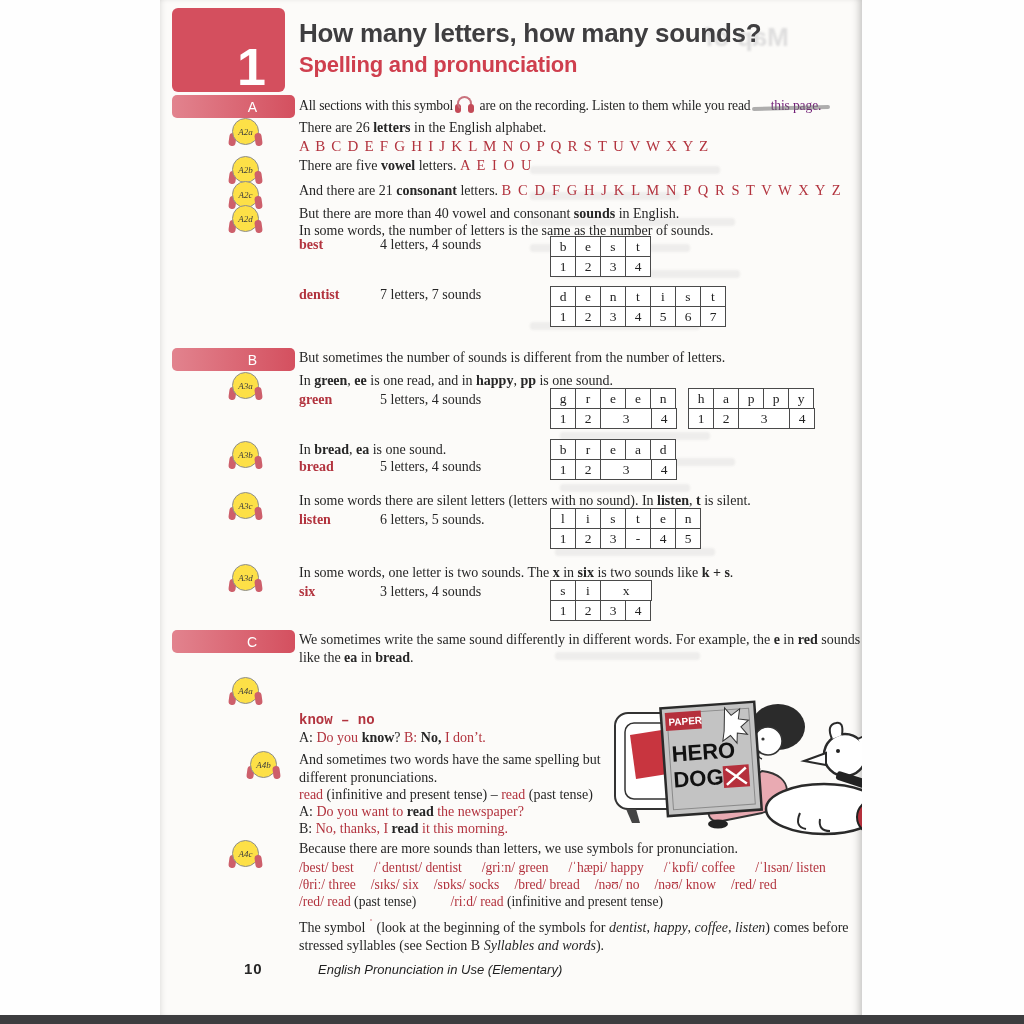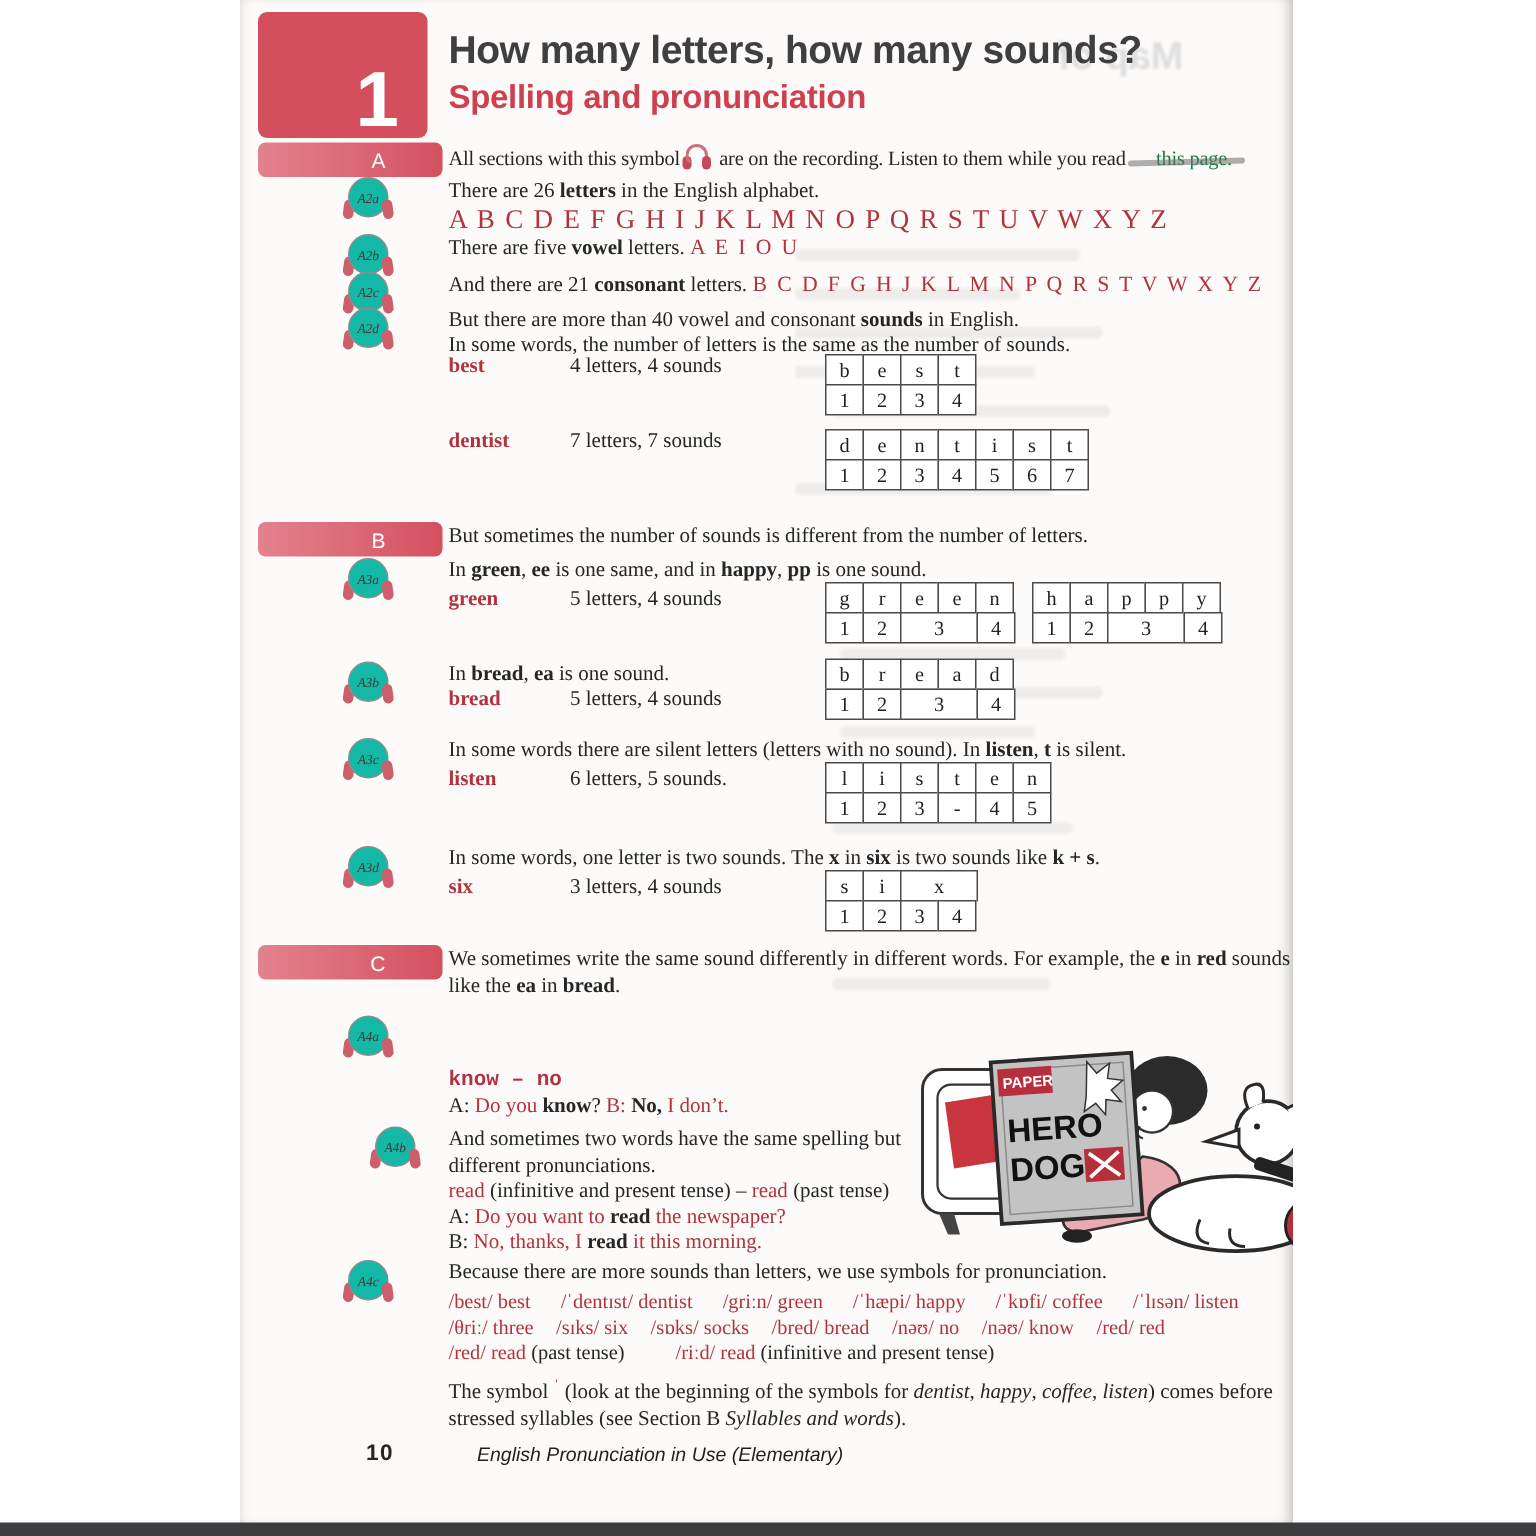--- a/index.html
+++ b/index.html
@@ -28,40 +28,40 @@
 
   
   .secbar{position:absolute;left:12px;width:123px;height:23px;border-radius:5px;
           background:linear-gradient(90deg,#e2838e,#d4505f);display:flex;align-items:center;justify-content:flex-end;
           padding-right:38px;box-sizing:border-box;}
   .secbar span{color:#fff;font:14px "Liberation Sans",sans-serif;}
 
   
   .line{position:absolute;left:139px;margin:0;font-size:14px;line-height:17.5px;color:var(--ink);}
   .nowrap{white-space:nowrap;}
-  .alpha{color:var(--red);letter-spacing:1.2px;font-size:18px;}
+  .alpha{color:var(--red);letter-spacing:1.2px;font-size:15px;}
   .word{position:absolute;left:139px;margin:0;color:var(--red);font-weight:bold;font-size:14px;}
   .desc{position:absolute;left:220px;margin:0;font-size:14px;}
 
   
   .sg-n{}
   .sg-b{font-weight:bold;}
   .sg-i{font-style:italic;}
   .sg-r{color:var(--red);}
   .sg-rb{color:var(--red);font-weight:bold;}
   .sg-rs{color:var(--red);letter-spacing:1.6px;font-size:14.5px;}
-  .sg-strike{position:relative;color:#15803d;padding-left:17px;}
+  .sg-strike{position:relative;color:#701a75;padding-left:17px;}
   .sg-strike::after{content:"";position:absolute;left:-2px;right:-8px;top:52%;height:3.5px;
                     background:rgba(110,110,112,.55);border-radius:2px;transform:rotate(-1.5deg);}
   .sg-rsup{color:var(--red);font-weight:bold;vertical-align:4px;font-size:12px;}
 
   
   .badge{position:absolute;left:72px;width:27px;height:27px;}
   .badge .bc{position:absolute;left:0;top:0;width:27px;height:27px;border-radius:50%;border:1px solid #8d8d8d;
-             background:#14b8a6;display:flex;align-items:center;justify-content:center;
+             background:#fde047;display:flex;align-items:center;justify-content:center;
              font:italic 9px "Liberation Serif",serif;color:#3c3c3c;box-sizing:border-box;}
   .badge::before,.badge::after{content:"";position:absolute;top:15px;width:7px;height:13px;border-radius:3.5px;
              background:#cd5f6b;}
   .badge::before{left:-3px;transform:rotate(8deg);}
   .badge::after{right:-3px;transform:rotate(-8deg);}
   .hp-inline{position:relative;display:inline-block;width:19px;height:17px;vertical-align:-3px;margin:0 2px;}
   .hp-inline .band{position:absolute;left:2px;top:0;width:15px;height:15px;border-radius:50%;
                    border:2px solid #c9727d;border-bottom-color:transparent;box-sizing:border-box;}
   .hp-inline::before,.hp-inline::after{content:"";position:absolute;top:8px;width:6px;height:9px;border-radius:3px;background:#c34a57;}
   .hp-inline::before{left:0;}
@@ -184,21 +184,21 @@
       </div>
 
     <div class="secbar" style="top:348px;">
       <span>B</span>
     </div>
     <p class="line nowrap" style="top:349px;"><span class="sg-n">But sometimes the number of sounds is different from the number of letters.</span></p>
 
     <div class="badge" style="top:372px;">
         <span class="bc">A3a</span>
       </div>
-    <p class="line nowrap" style="top:372px;"><span class="sg-n">In </span><span class="sg-b">green</span><span class="sg-n">, </span><span class="sg-b">ee</span><span class="sg-n"> is one same, and in </span><span class="sg-b">happy</span><span class="sg-n">, </span><span class="sg-b">pp</span><span class="sg-n"> is one sound.</span></p>
+    <p class="line nowrap" style="top:372px;"><span class="sg-n">In </span><span class="sg-b">green</span><span class="sg-n">, </span><span class="sg-b">ee</span><span class="sg-n"> is one read, and in </span><span class="sg-b">happy</span><span class="sg-n">, </span><span class="sg-b">pp</span><span class="sg-n"> is one sound.</span></p>
     <p class="word" style="top:392px;">green</p>
     <p class="desc" style="top:392px;">5 letters, 4 sounds</p>
     <div class="ltable" style="left:390px;top:388px;">
         <div class="trow">
           <div class="cell" style="width: 26px;">g</div>
           <div class="cell" style="width: 26px;">r</div>
           <div class="cell" style="width: 26px;">e</div>
           <div class="cell" style="width: 26px;">e</div>
           <div class="cell" style="width: 26px;">n</div>
         </div>

